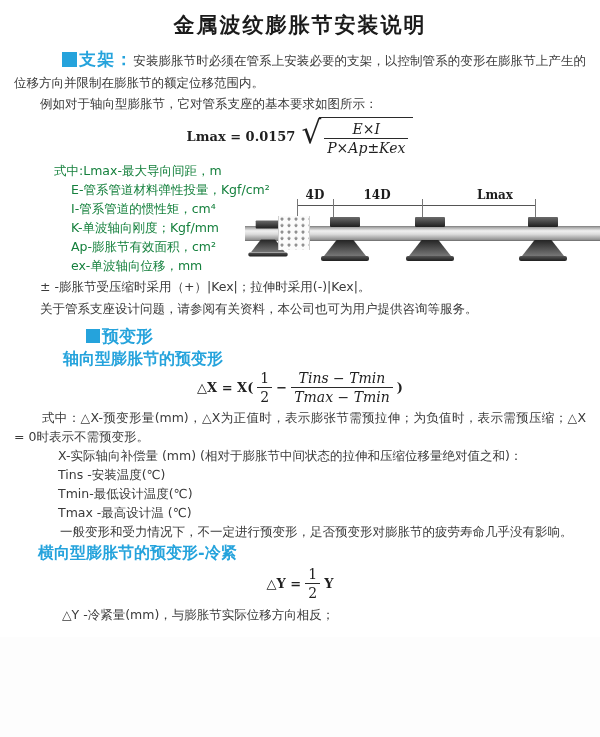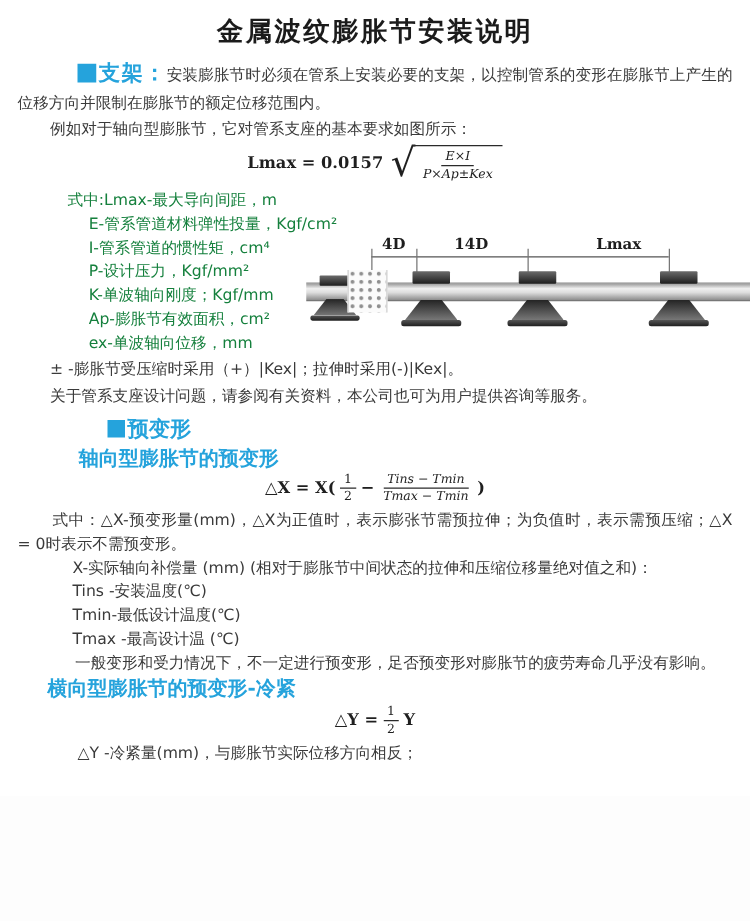--- a/index.html
+++ b/index.html
@@ -20,21 +20,21 @@
   ul.defs{list-style:none;margin:0;padding:2px 0 0 57px;font-size:12.5px;line-height:19px;color:#15803d;}
   ul.defs li:first-child{margin-left:-17px;}
 
   
   .formula{text-align:center;font-family:"DejaVu Serif",serif;color:#1f1f1f;font-size:13px;}
   .f1{margin:2px 0;}
   .flhs{font-weight:bold;font-style:normal;}
   .sqrt{display:inline-flex;align-items:flex-start;margin-left:6px;vertical-align:middle;}
   .rad{font-size:31px;line-height:30px;font-weight:400;margin-right:-2px;}
   .radicand{border-top:1.5px solid #2a2a2a;padding:2px 5px 0;}
-  .frac{display:inline-flex;flex-direction:column;text-align:center;font-size:10px;line-height:1.3;vertical-align:middle;align-items:center;}
+  .frac{display:inline-flex;flex-direction:column;text-align:center;font-size:14px;line-height:1.3;vertical-align:middle;}
   .frac .fnum{border-bottom:1px solid #2a2a2a;padding:0 3px;}
   .frac .fden{padding:0 3px;}
   .frac i,.radicand i{font-style:italic;}
   .f2{margin:0 0 2px;}
   .f2 b,.f3 b{font-weight:bold;}
   .fmid{margin:0 4px;vertical-align:middle;}
   .f3{margin:2px 0;}
 
   
   .h2-blue{font-size:17px;line-height:22px;font-weight:bold;color:#25a3dc;margin:6px 0 0 24px;padding-left:48px;}
@@ -93,21 +93,20 @@
             <i class="fnum">E×I</i>
             <i class="fden">P×Ap±Kex</i>
           </span></span>
       </span>
   </div>
 
   <ul class="defs">
     <li>式中:Lmax-最大导向间距，m</li>
     <li>E-管系管道材料弹性投量，Kgf/cm²</li>
     <li>I-管系管道的惯性矩，cm⁴</li>
-    <li>P-设计压力，Kgf/mm²</li>
     <li>K-单波轴向刚度；Kgf/mm</li>
     <li>Ap-膨胀节有效面积，cm²</li>
     <li>ex-单波轴向位移，mm</li>
   </ul>
 
   <div class="diagram">
     <span class="dlabel dl1">4D</span>
     <span class="dlabel dl2">14D</span>
     <span class="dlabel dl3">Lmax</span>
     <div class="dim-line"></div>

